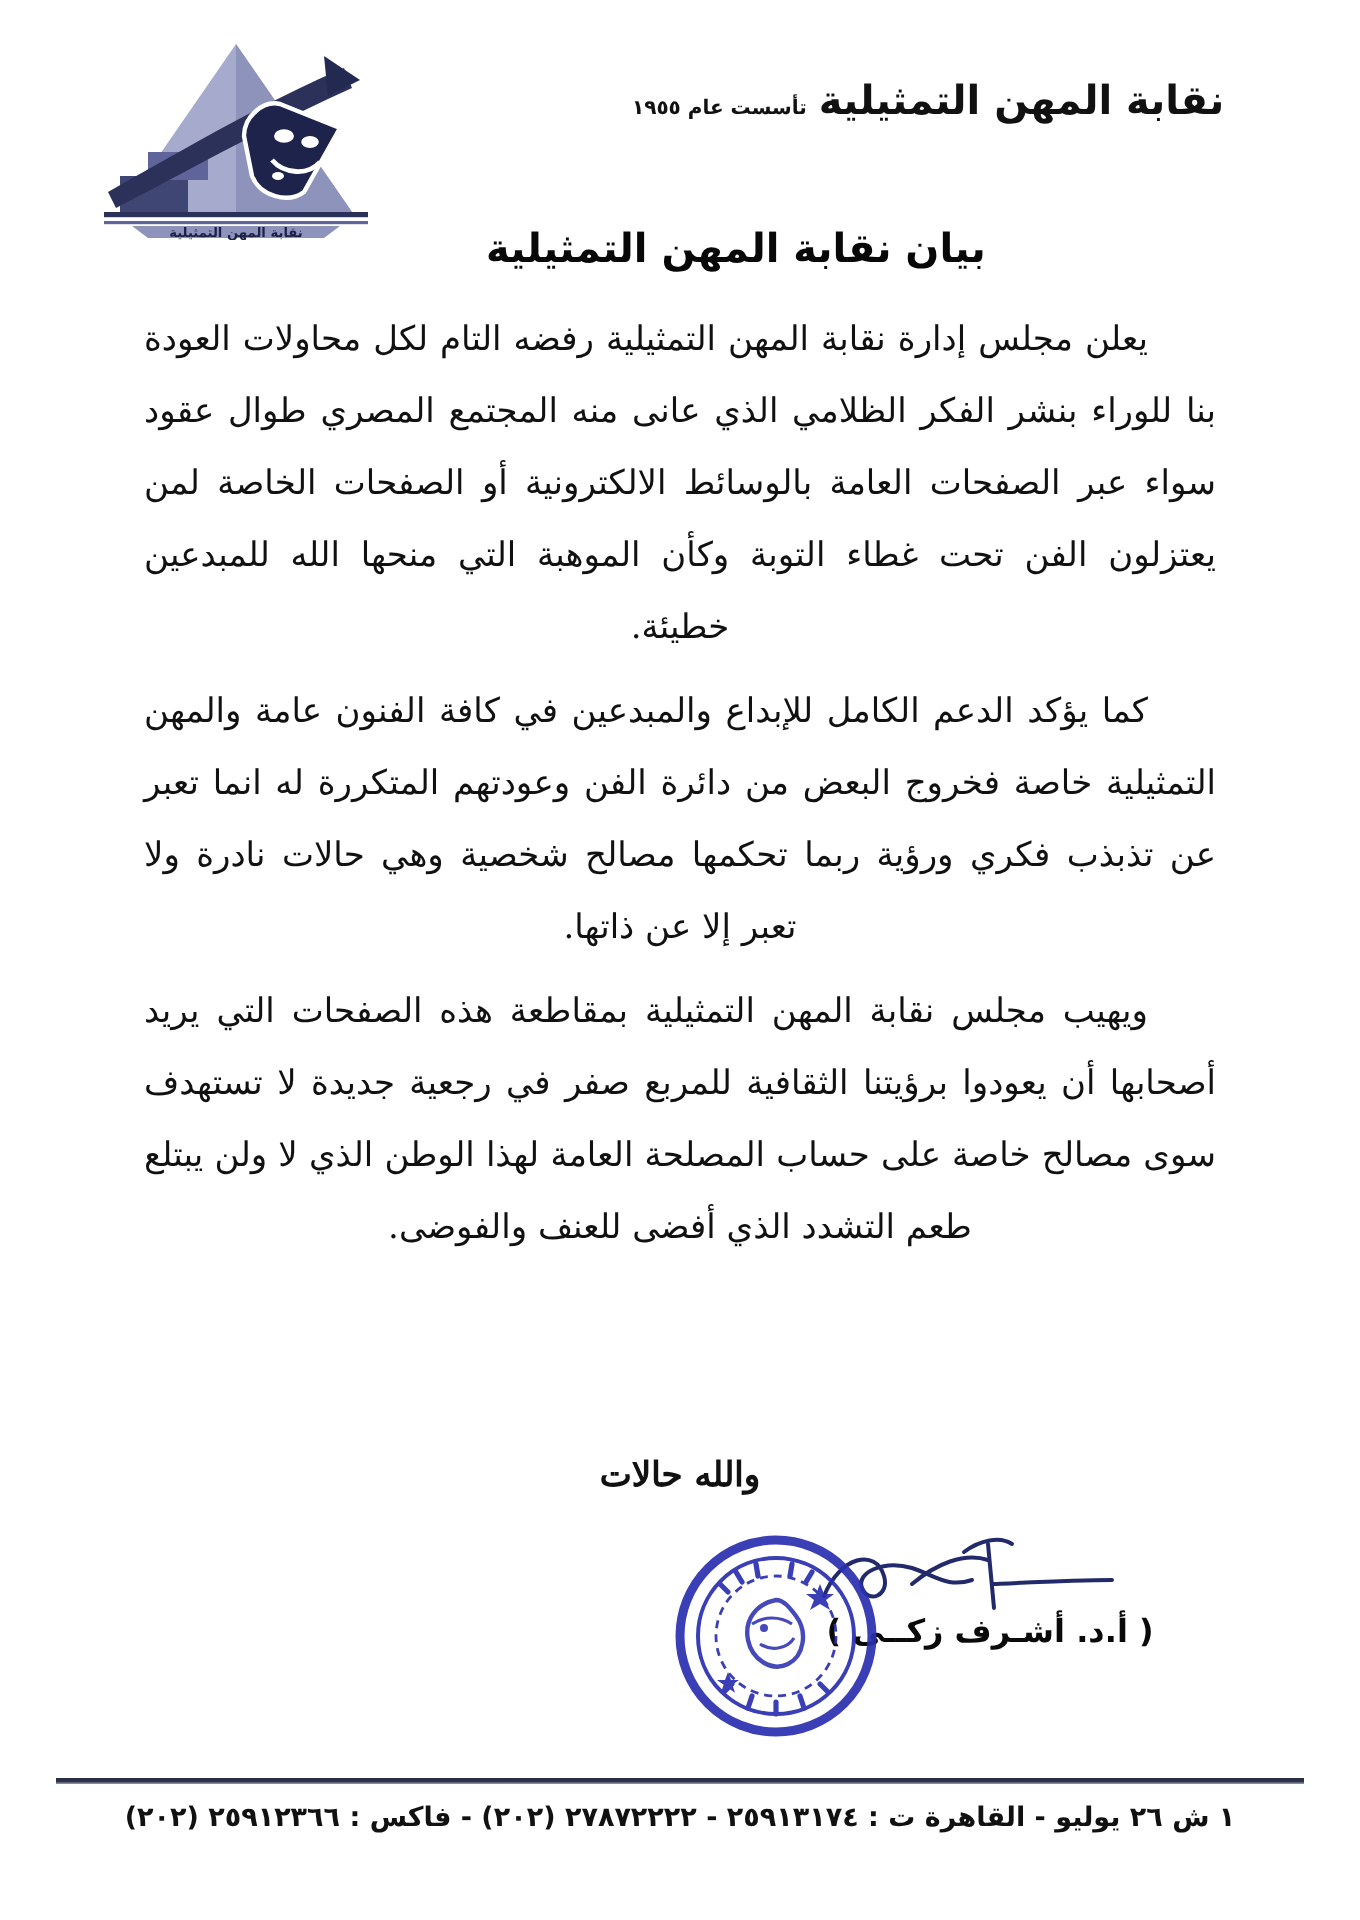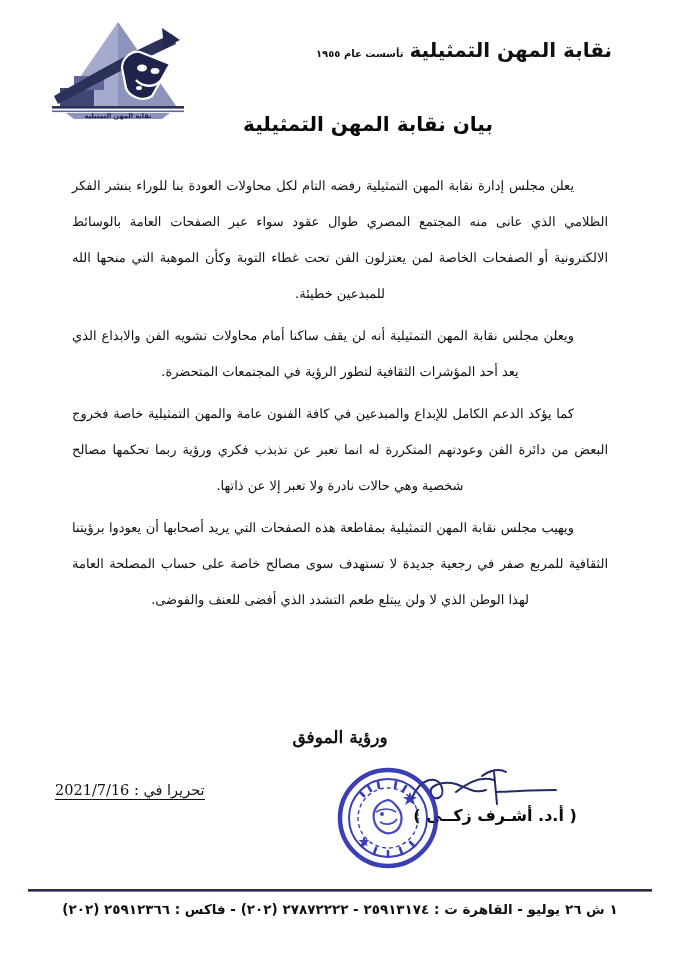--- a/index.html
+++ b/index.html
@@ -70,28 +70,28 @@
     text-align: center;
     font-family: "DejaVu Sans", sans-serif;
     font-size: 20px;
     font-weight: bold;
     color: #080808;
   }
 
   
   .body-text {
     position: absolute;
-    top: 168px;
+    top: 152px;
     right: 72px;
     width: 536px;
     direction: rtl;
     text-align: justify;
     text-align-last: center;
     font-family: "DejaVu Serif", "Liberation Serif", serif;
-    font-size: 13px;
+    font-size: 17px;
     line-height: 36px;
     color: #111111;
   }
   .body-text p {
     margin: 0 0 6px 0;
     text-indent: 34px;
     text-align: justify;
   }
   .body-text p:last-child { margin-bottom: 15px; }
 
@@ -235,28 +235,26 @@
 
     <div class="header-title">
       <span>نقابة المهن التمثيلية</span><span class="est">تأسست عام ١٩٥٥</span>
     </div>
 
     <div class="doc-title">بيان نقابة المهن التمثيلية</div>
   </div>
 
   <div class="body-text">
     <p>يعلن مجلس إدارة نقابة المهن التمثيلية رفضه التام لكل محاولات العودة بنا للوراء بنشر الفكر الظلامي الذي عانى منه المجتمع المصري طوال عقود سواء عبر الصفحات العامة بالوسائط الالكترونية أو الصفحات الخاصة لمن يعتزلون الفن تحت غطاء التوبة وكأن الموهبة التي منحها الله للمبدعين خطيئة.</p>
-    <p>ويعلن مجلس نقابة المهن التمثيلية أنه لن يقف ساكنا أمام محاولات تشويه الفن والابداع الذي يعد أحد المؤشرات الثقافية لتطور الرؤية في المجتمعات المتحضرة.</p>
     <p>كما يؤكد الدعم الكامل للإبداع والمبدعين في كافة الفنون عامة والمهن التمثيلية خاصة فخروج البعض من دائرة الفن وعودتهم المتكررة له انما تعبر عن تذبذب فكري ورؤية ربما تحكمها مصالح شخصية وهي حالات نادرة ولا تعبر إلا عن ذاتها.</p>
     <p>ويهيب مجلس نقابة المهن التمثيلية بمقاطعة هذه الصفحات التي يريد أصحابها أن يعودوا برؤيتنا الثقافية للمربع صفر في رجعية جديدة لا تستهدف سوى مصالح خاصة على حساب المصلحة العامة لهذا الوطن الذي لا ولن يبتلع طعم التشدد الذي أفضى للعنف والفوضى.</p>
   </div>
 
-  <div class="closing">ورؤية الموفق</div>
-
-  <div class="date-line">تحريرا في : 2021/7/16</div>
+  <div class="closing">والله حالات</div>
+
 
   <div class="sign-block">
     <div class="sign-scribble">
       <svg width="190" height="46" viewBox="0 0 190 46" xmlns="http://www.w3.org/2000/svg">
         <g stroke="#232a6b" fill="none" stroke-width="2" stroke-linecap="round">
           <path d="M14 34 C 22 14, 40 10, 44 24 C 47 34, 36 38, 33 30 C 30 22, 44 16, 58 20 C 70 24, 76 30, 88 26"></path>
           <path d="M58 28 C 70 18, 84 12, 96 16"></path>
           <path d="M96 8 L 99 40"></path>
           <path d="M99 28 C 120 27, 140 26, 158 26"></path>
           <path d="M84 12 C 92 6, 102 4, 108 8"></path>

